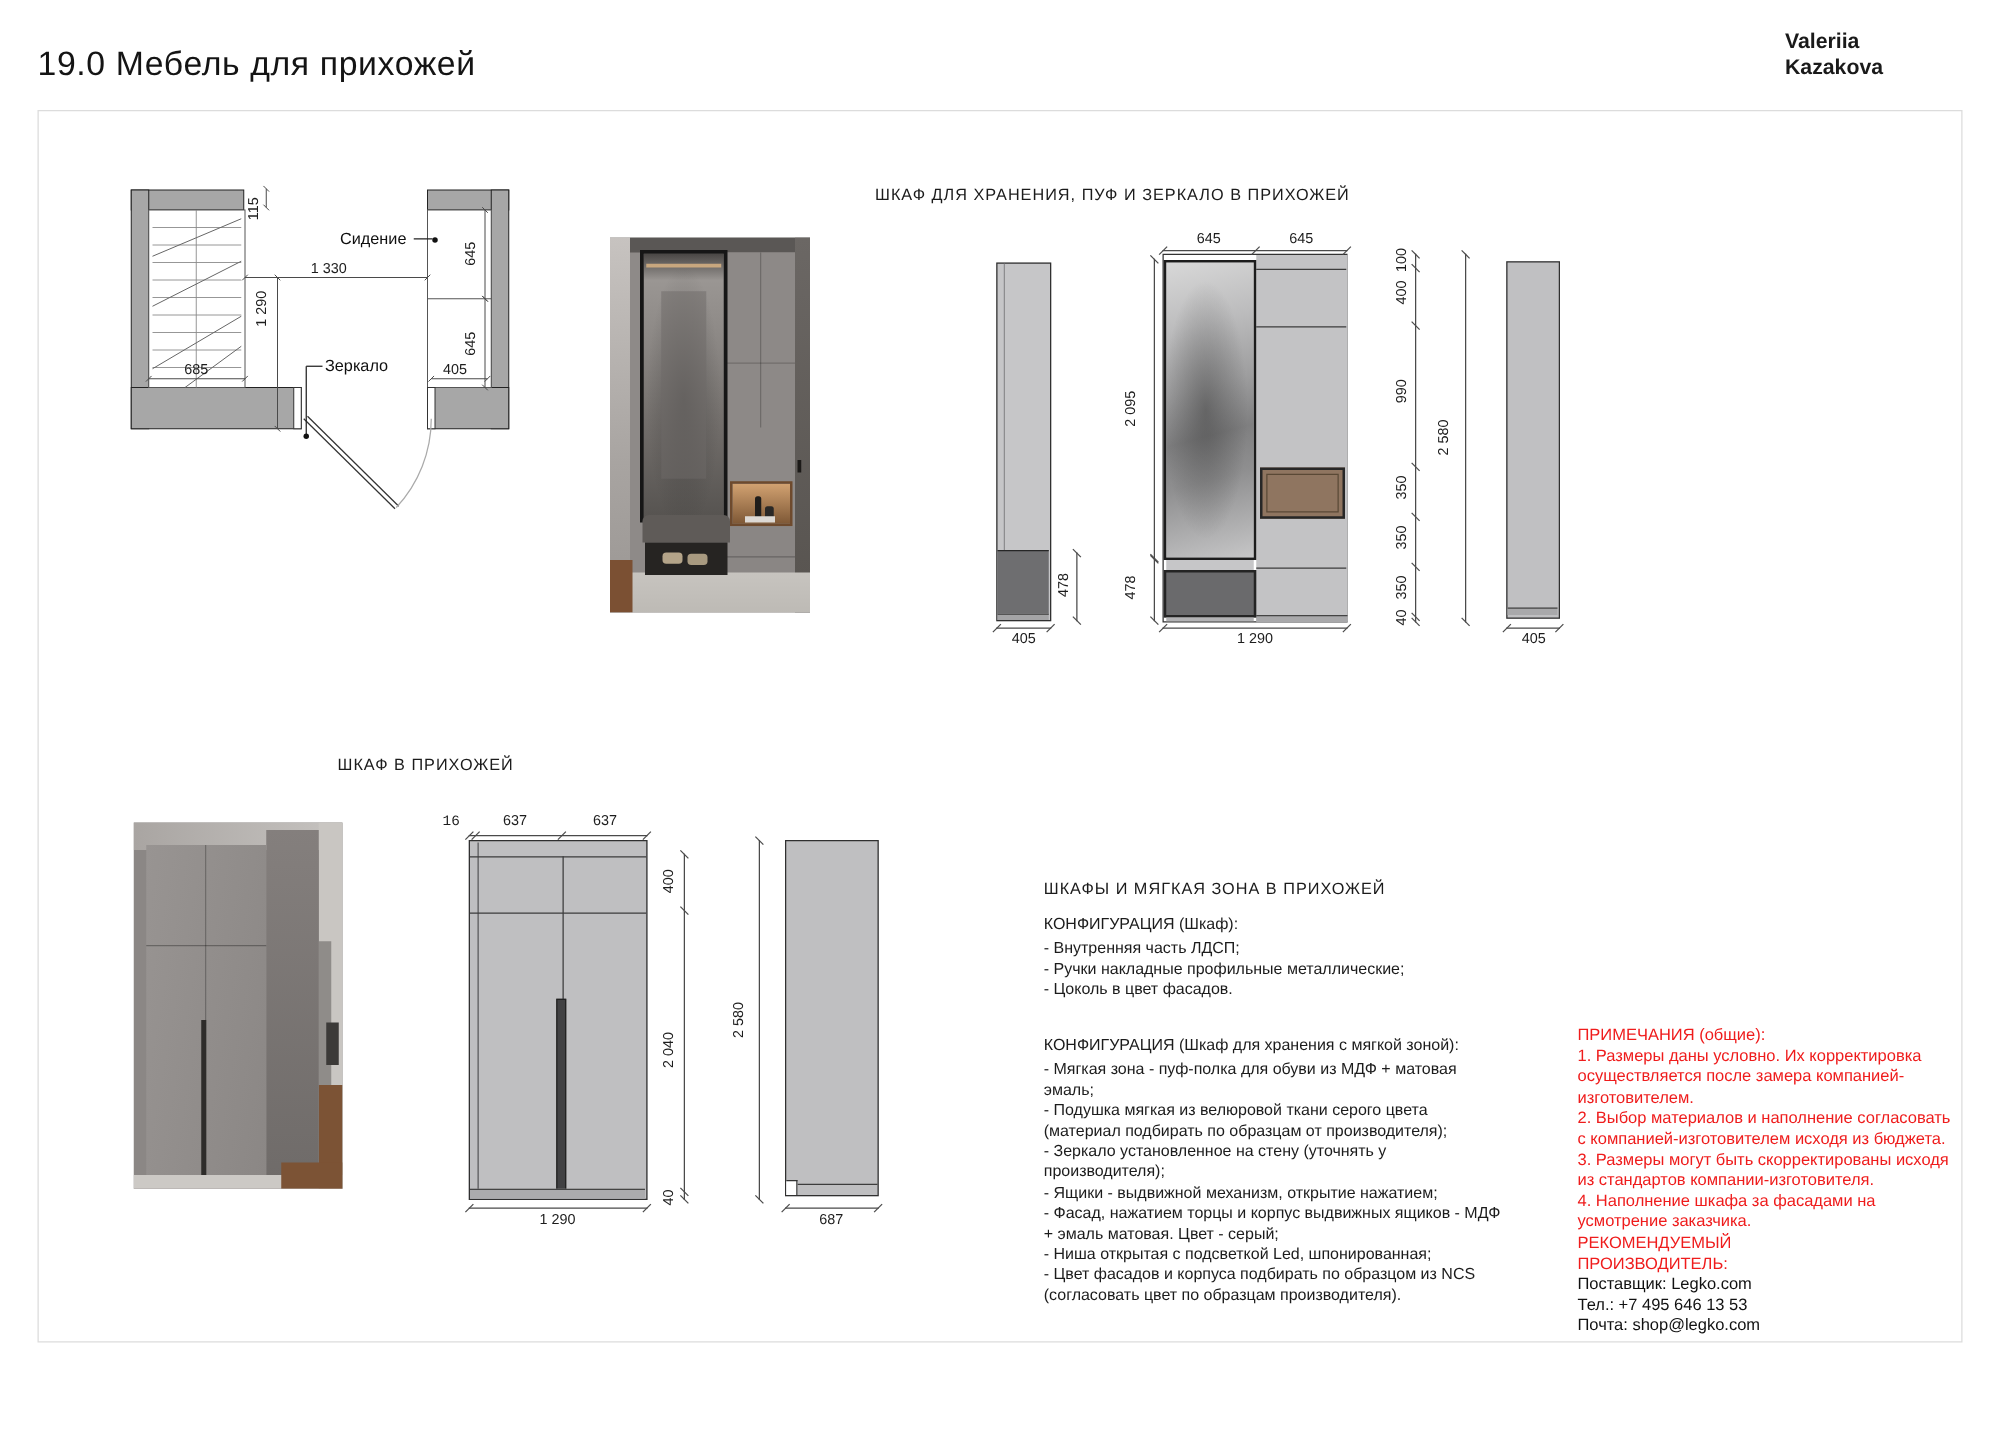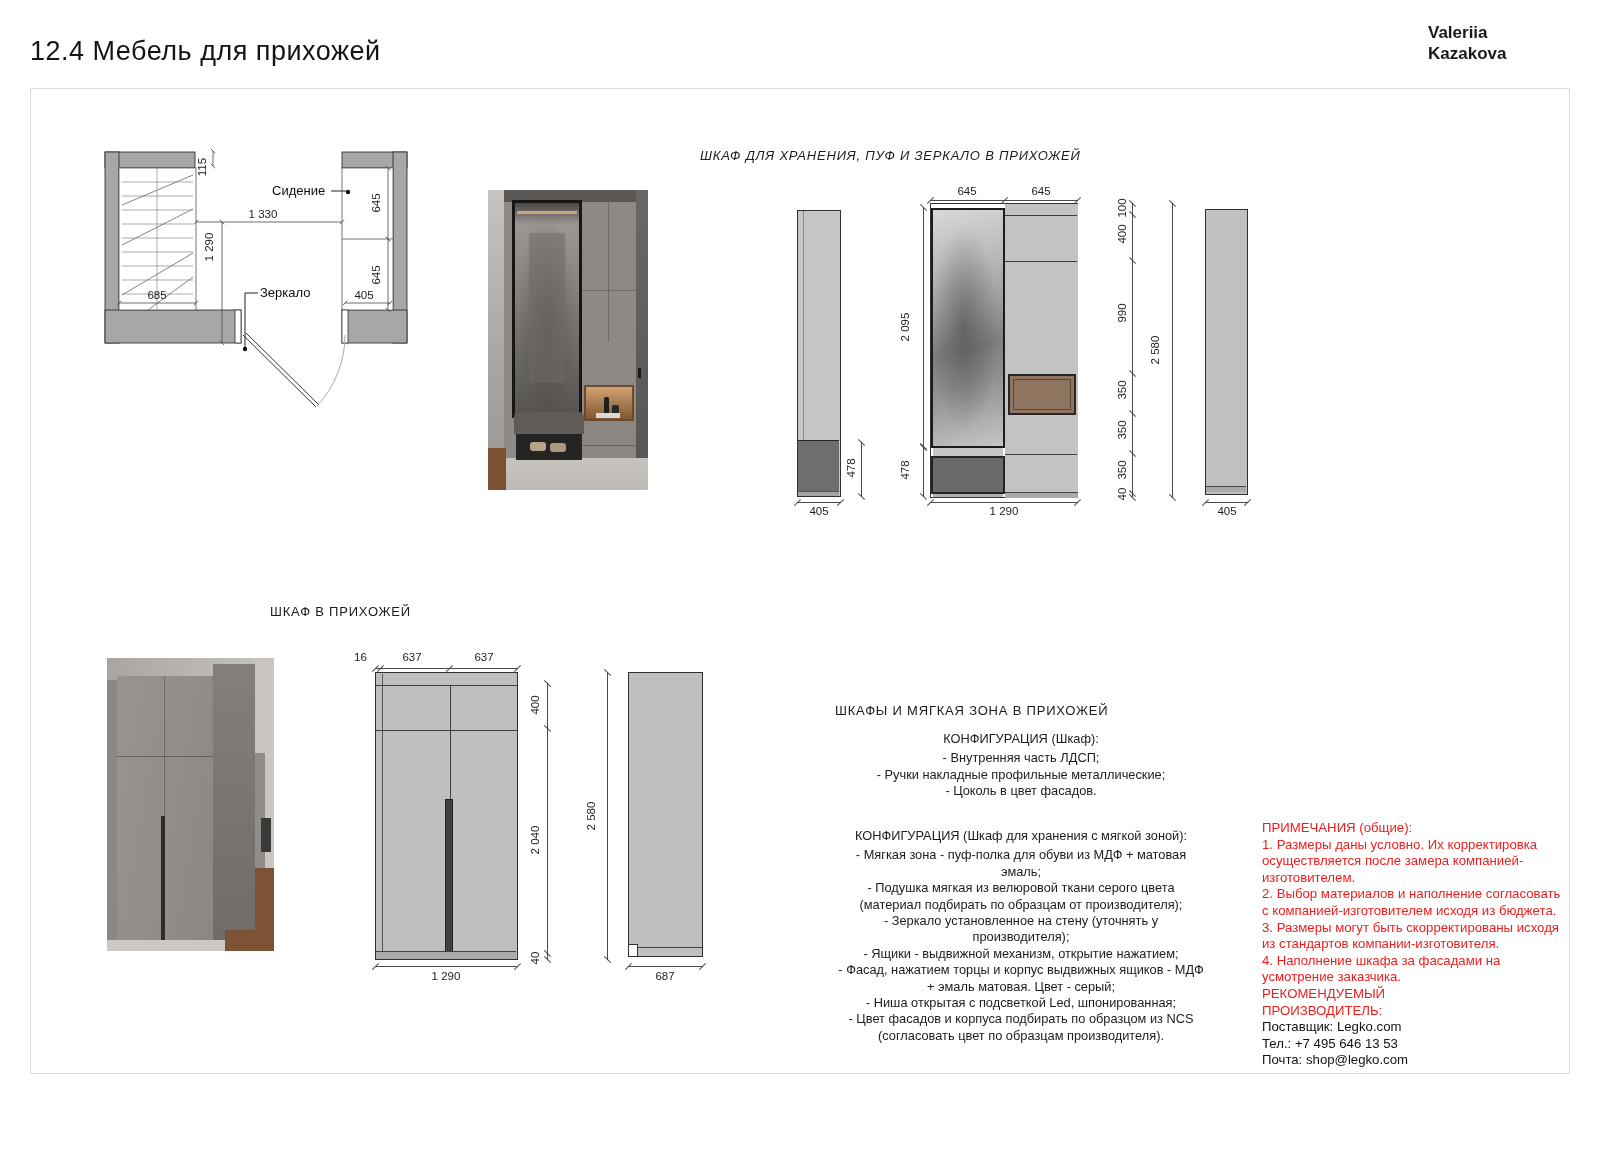--- a/index.html
+++ b/index.html
@@ -17,35 +17,35 @@
   .dim-h{position:absolute;height:1px;background:#4a4a4a;}
   .dim-h::before,.dim-h::after{content:"";position:absolute;top:-4px;width:1px;height:9px;background:#4a4a4a;transform:rotate(45deg);}
   .dim-h::before{left:0}.dim-h::after{right:0}
   .dim-v{position:absolute;width:1px;background:#4a4a4a;}
   .dim-v::before,.dim-v::after{content:"";position:absolute;left:-4px;width:9px;height:1px;background:#4a4a4a;transform:rotate(45deg);}
   .dim-v::before{top:0}.dim-v::after{bottom:0}
   .tkh{position:absolute;top:-4px;width:1px;height:9px;background:#4a4a4a;transform:rotate(45deg);}
   .tkv{position:absolute;left:-4px;width:9px;height:1px;background:#4a4a4a;transform:rotate(45deg);}
   .draw{position:absolute;box-sizing:border-box;background:#c0c0c2;border:1.5px solid #303030;}
   .hl{position:absolute;left:0;right:0;height:1px;background:#3d3d3d;}
-  .spec{position:absolute;width:372px;font-size:12.8px;line-height:16.4px;color:#1c1c1c;text-align:center;}
+  .spec{position:absolute;width:372px;font-size:12.8px;line-height:16.4px;color:#1c1c1c;}
   .spec .hd{margin-bottom:3px;}
   .notes{position:absolute;left:1262px;top:820px;width:302px;font-size:13.2px;line-height:16.6px;}
   .notes .red{color:#ef1c1c;}
   .notes .blk{color:#111;}
   .footer{position:absolute;left:42px;top:1100px;font-size:16.5px;color:#111;}
   .st{font-size:11.5px;fill:#1d1d1d;font-family:"Liberation Sans","DejaVu Sans",sans-serif;}
   .sl{font-size:13px;fill:#0f0f0f;font-family:"Liberation Sans","DejaVu Sans",sans-serif;}
 </style>
 </head>
 <body>
 
 <div id="page">
 
-  <div class="page-title">12.4 Мебель для прихожей</div>
+  <div class="page-title">19.0 Мебель для прихожей</div>
   <div class="author">
     <div>Valeriia</div>
     <div>Kazakova</div>
   </div>
   <div class="frame"></div>
 
   <svg width="320" height="300" viewBox="0 0 320 300" style="position:absolute;left:100px;top:145px;">
     <defs>
       <marker id="tk" markerWidth="10" markerHeight="10" refX="4" refY="4" orient="auto">
         <path d="M1.2,6.8 L6.8,1.2" stroke="#4a4a4a" stroke-width="1" fill="none"></path>
@@ -151,21 +151,21 @@
     </div>
     <div class="abs" style="left:16px;top:268px;width:144px;height:32px;background:linear-gradient(180deg,#c7c4bf,#bdbab5);"></div>
     <div class="abs" style="left:26px;top:222px;width:70px;height:22px;background:#5f5b58;border-radius:5px 5px 0 0;"></div>
     <div class="abs" style="left:28px;top:244px;width:66px;height:26px;background:#262422;">
       <div class="abs" style="left:14px;top:8px;width:16px;height:9px;background:#b4a489;border-radius:3px;"></div>
       <div class="abs" style="left:34px;top:9px;width:16px;height:9px;background:#a89a80;border-radius:3px;"></div>
     </div>
     <div class="abs" style="left:0;top:258px;width:18px;height:42px;background:#7b5033;"></div>
   </div>
 
-  <div class="sec-title" style="left:700px;top:148px;font-style:italic;">ШКАФ ДЛЯ ХРАНЕНИЯ, ПУФ И ЗЕРКАЛО В ПРИХОЖЕЙ</div>
+  <div class="sec-title" style="left:700px;top:148px;">ШКАФ ДЛЯ ХРАНЕНИЯ, ПУФ И ЗЕРКАЛО В ПРИХОЖЕЙ</div>
 
   <div class="draw" style="left:797px;top:210px;width:44px;height:287px;background:#c6c6c8;">
     <div class="abs" style="left:5px;top:0;width:1px;height:229px;background:#8d8d8f;"></div>
     <div class="abs" style="left:0;top:229px;width:41px;height:51px;background:#6e6e70;border-top:1px solid #262626;"></div>
     <div class="abs" style="left:0;top:280px;width:41px;height:4px;background:#a4a4a6;border-top:1px solid #555;"></div>
   </div>
   <div class="dim-h" style="left:797px;top:502px;width:44px;"></div>
   <div class="dimlbl c" style="left:799px;top:505px;">405</div>
   <div class="dim-v" style="left:861px;top:442px;height:55px;"></div>
   <div class="vlbl" style="left:822px;top:461px;">478</div>
@@ -251,21 +251,21 @@
     <div class="hl" style="top:57px;"></div>
     <div class="abs" style="left:74px;top:12px;width:1px;height:269px;background:#3d3d3d;"></div>
     <div class="abs" style="left:69px;top:126px;width:8px;height:156px;background:#414143;border:1px solid #222;box-sizing:border-box;"></div>
     <div class="abs" style="left:0;top:278px;width:140px;height:7px;background:#ababad;border-top:1px solid #444;"></div>
   </div>
 
   <div class="dim-h" style="left:375px;top:668px;width:143px;">
       <i class="tkh" style="left:5px;"></i>
       <i class="tkh" style="left:74px;"></i>
     </div>
-  <div class="dimlbl" style="left:354px;top:651px;">16</div>
+  <div class="dimlbl" style="left:354px;top:651px;font-family:Liberation Mono, monospace;">16</div>
   <div class="dimlbl c" style="left:392px;top:651px;">637</div>
   <div class="dimlbl c" style="left:464px;top:651px;">637</div>
 
   <div class="dim-v" style="left:547px;top:683px;height:277px;">
       <i class="tkv" style="top:45px;"></i>
       <i class="tkv" style="top:270px;"></i>
     </div>
   <div class="vlbl" style="left:506px;top:698px;">400</div>
   <div class="vlbl" style="left:506px;top:833px;">2 040</div>
   <div class="vlbl" style="left:506px;top:951px;">40</div>

